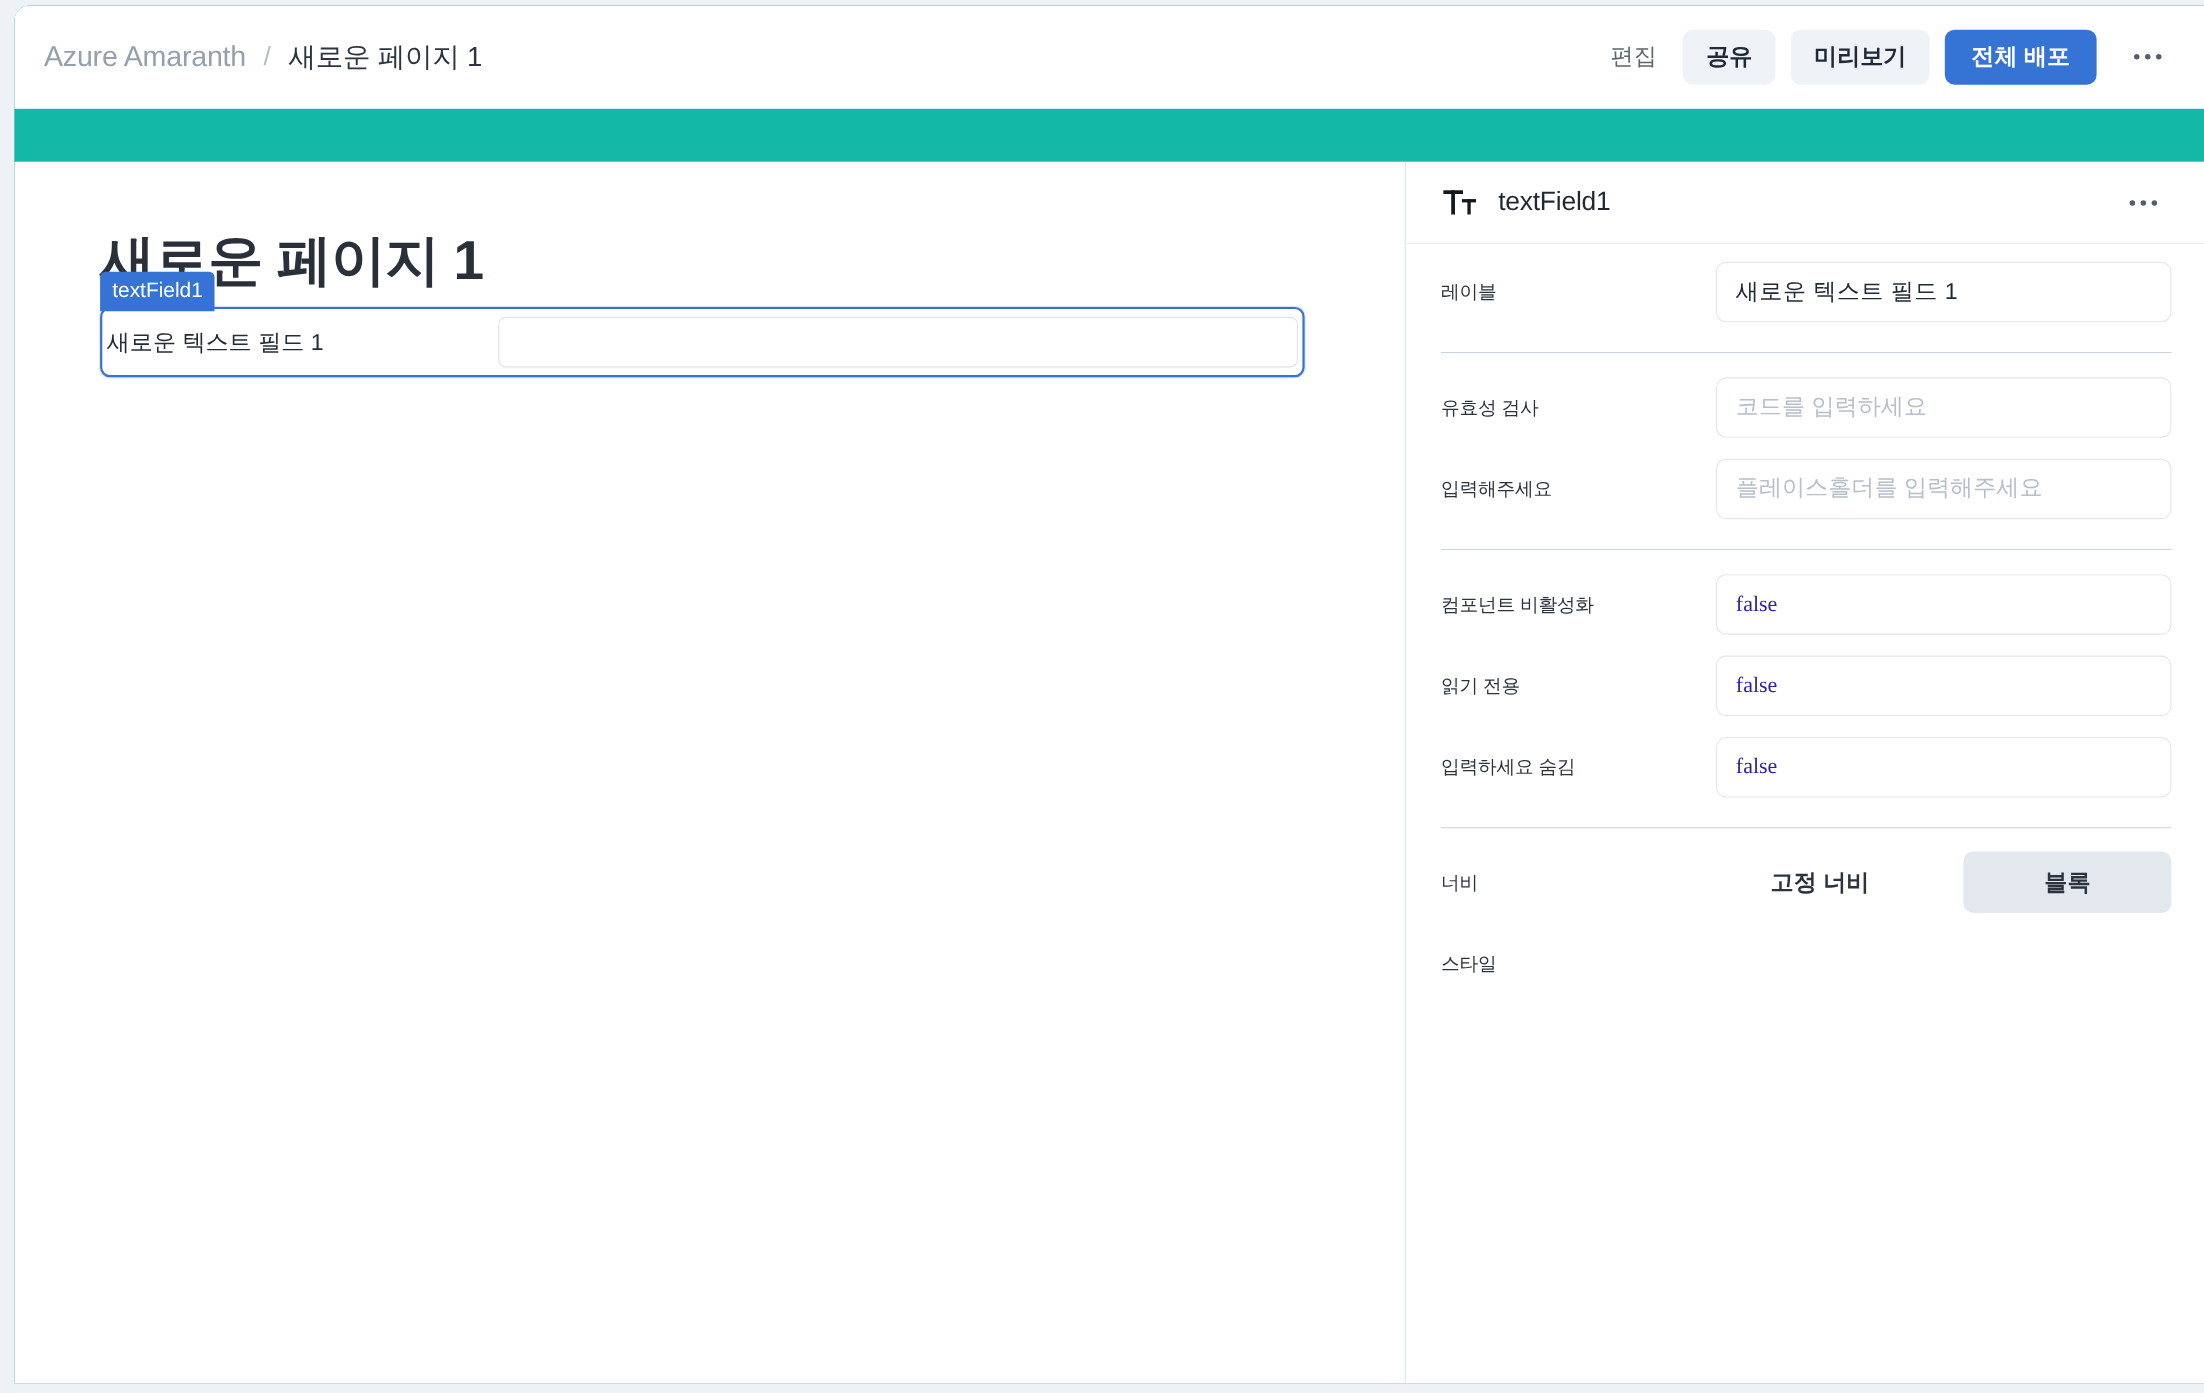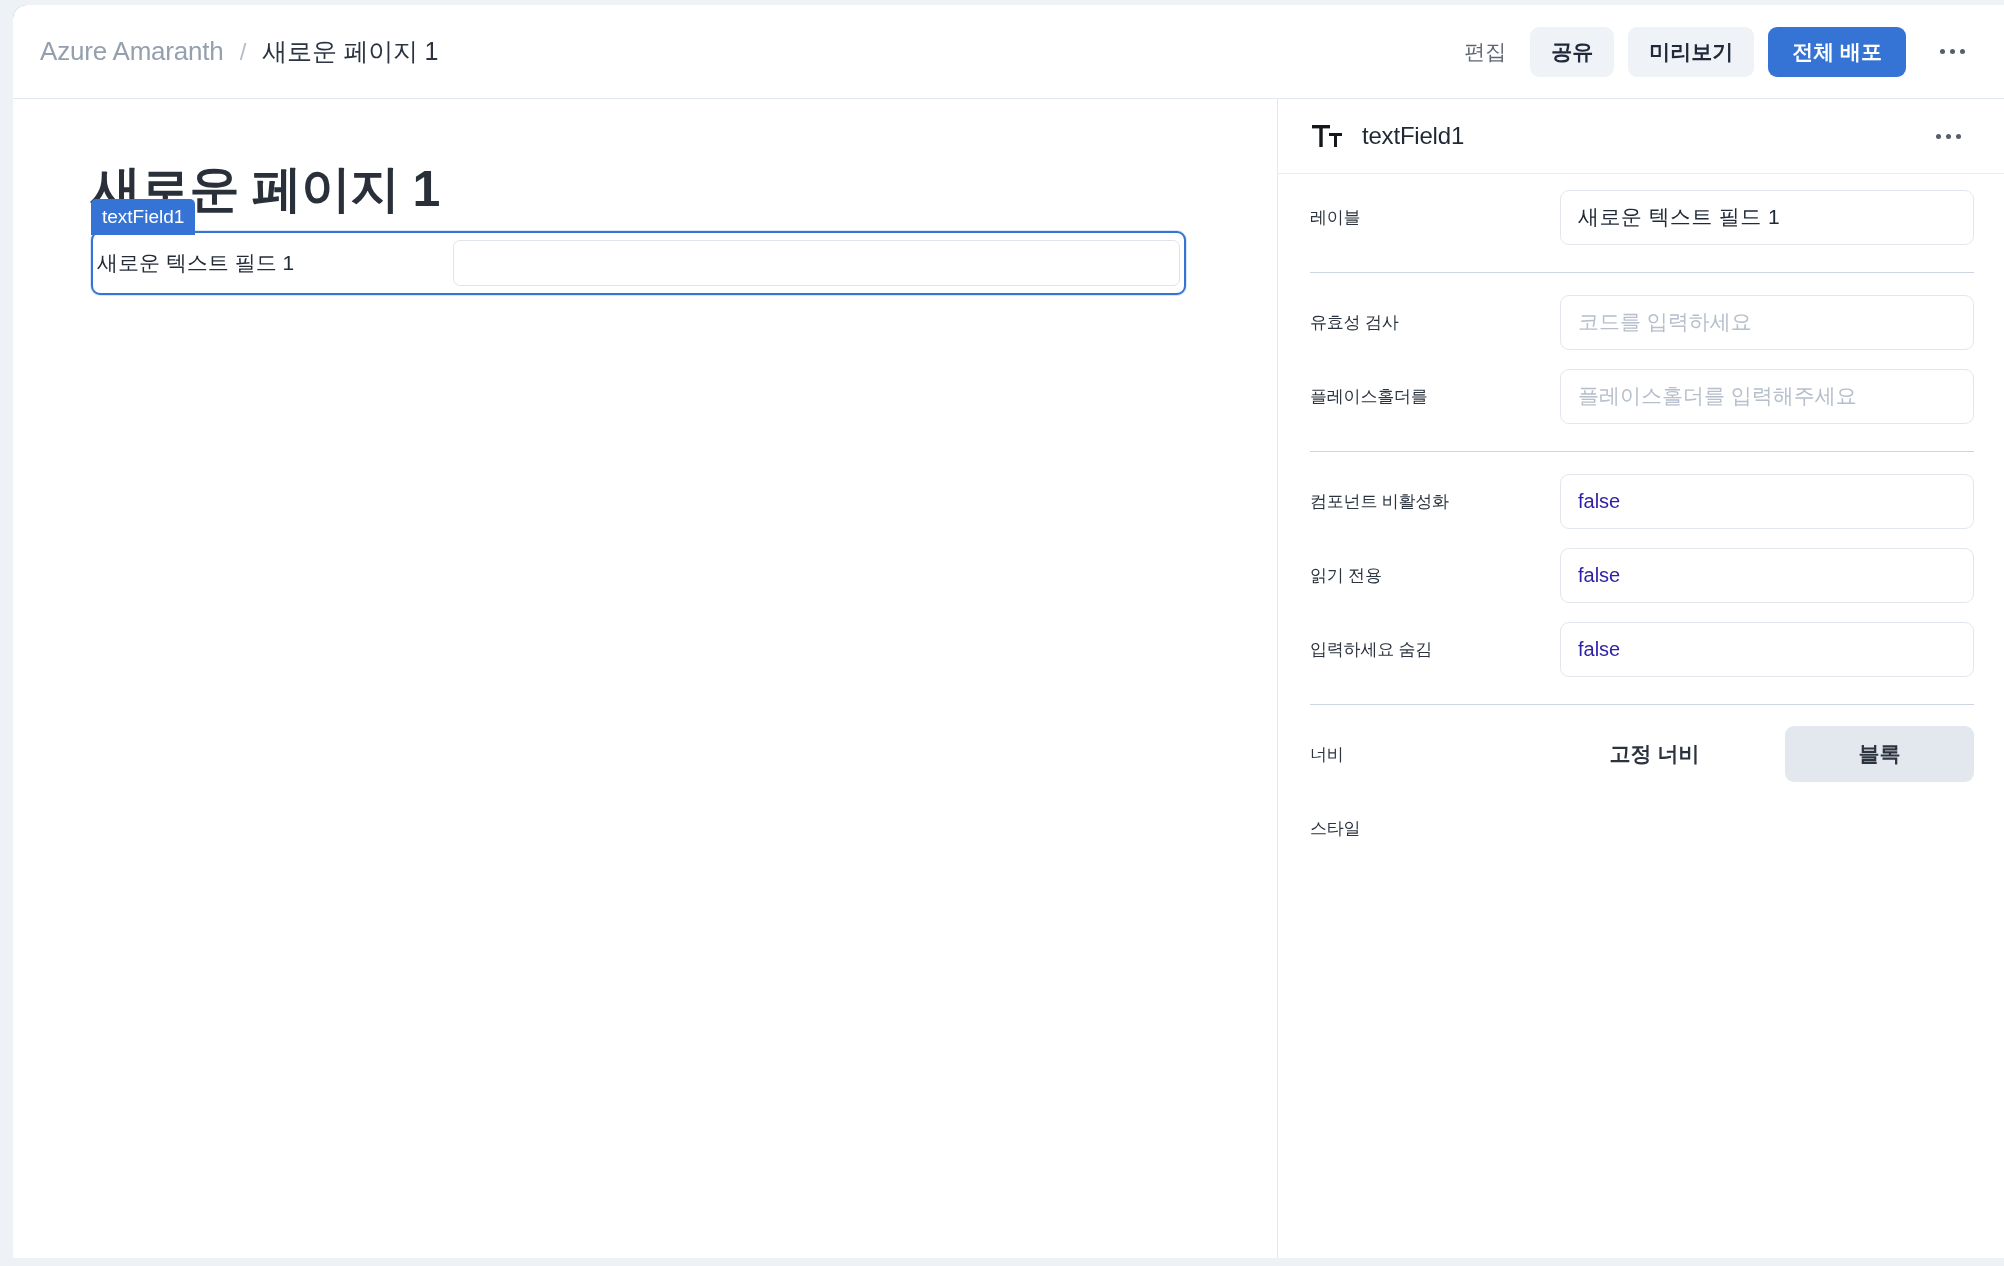--- a/index.html
+++ b/index.html
@@ -23,20 +23,21 @@
     position: absolute;
     left: 13px;
     top: 5px;
     width: 1991px;
     height: 1253px;
     background: #14b8a6;
     border-top-left-radius: 14px;
     overflow: hidden;
     display: flex;
     flex-direction: column;
+    gap: 48px;
   }
 
   
   #topbar {
     height: 94px;
     flex: 0 0 94px;
     border-bottom: 1px solid #e3e8ef;
     display: flex;
     align-items: center;
     padding: 0 26px 0 27px;
@@ -282,21 +283,21 @@
     font-size: 21px;
     color: #202935;
     padding: 0 17px;
     outline: none;
     min-width: 0;
     letter-spacing: 0.4px;
   }
   .field::placeholder { color: #b6bfcb; letter-spacing: 0; }
 
   .field.code {
-    font-family: Liberation Sans, sans-serif;
+    font-family: Liberation Serif, serif;
     color: #2e1fa8;
     font-size: 20px;
     letter-spacing: 0;
   }
 
   
   .segmented {
     flex: 1 1 auto;
     display: flex;
     align-items: flex-start;
@@ -440,21 +441,21 @@
         <div class="group-divider"></div>
 
         <div class="prop-group">
           <div class="prop-row">
             <div class="prop-label">유효성 검사</div>
             <div class="prop-control">
               <input class="field" type="text" placeholder="코드를 입력하세요" style="">
             </div>
           </div>
           <div class="prop-row">
-            <div class="prop-label">플레이스홀더를</div>
+            <div class="prop-label">입력해주세요</div>
             <div class="prop-control">
               <input class="field" type="text" placeholder="플레이스홀더를 입력해주세요" style="">
             </div>
           </div>
         </div>
 
         <div class="group-divider"></div>
 
         <div class="prop-group">
           <div class="prop-row">

